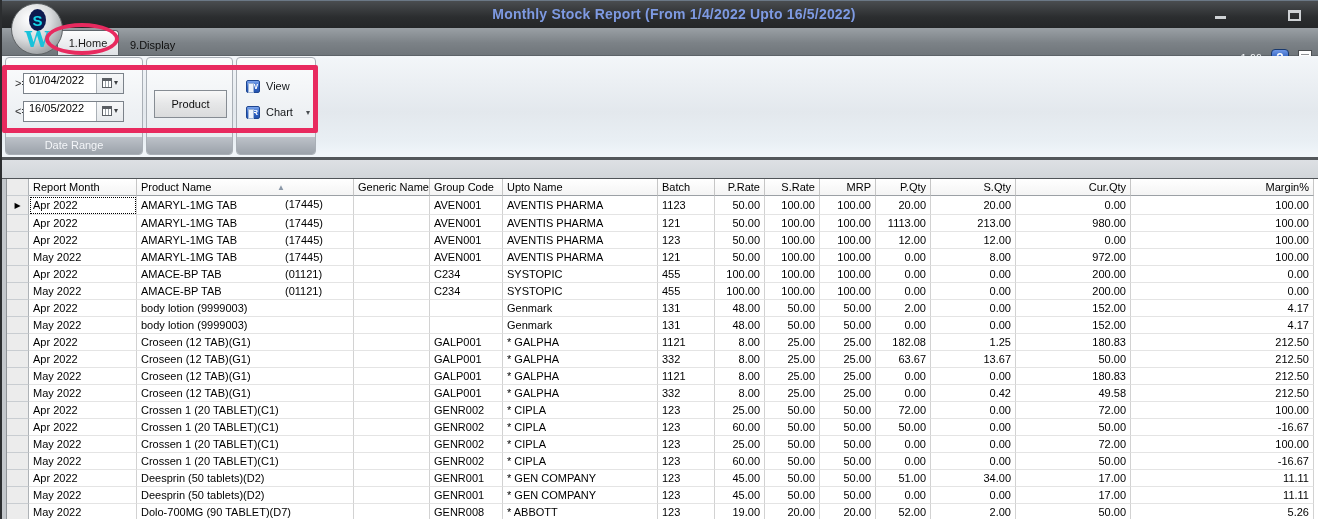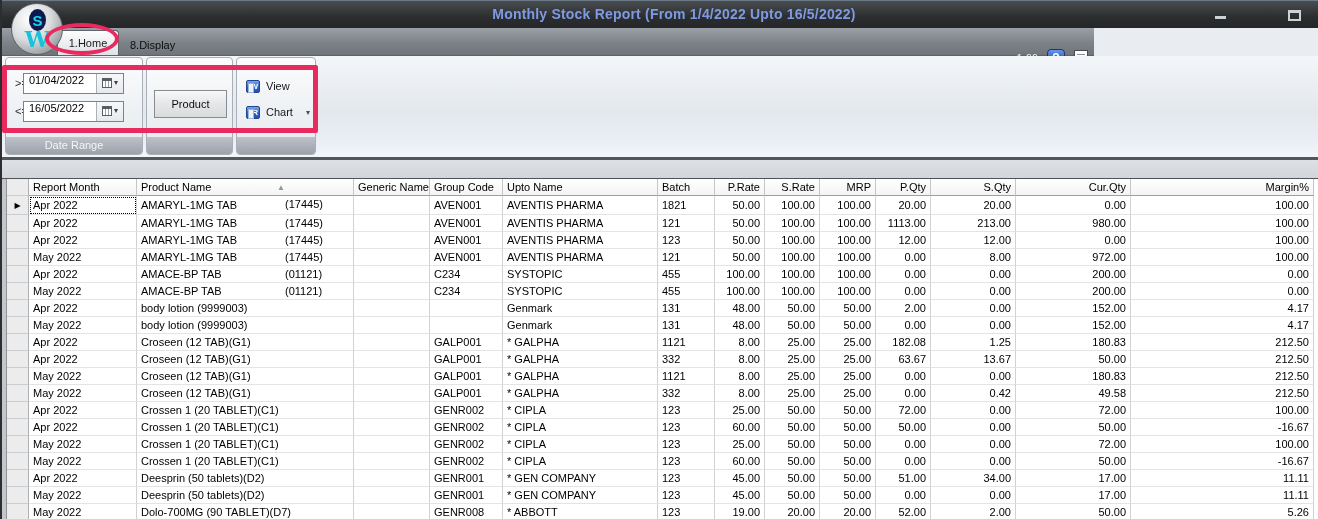--- a/index.html
+++ b/index.html
@@ -14,21 +14,21 @@
   .title-text { position:absolute; left:0; right:0; top:5px; text-align:center;
     font-size:14px; font-weight:bold; color:#7e9ae2; letter-spacing:.2px;padding-left:30px; }
   .win-btn { position:absolute; top:8px; width:22px; height:14px; cursor:default; }
   .btn-min { right:86px; }
   .btn-min .bar { position:absolute; left:5px; top:7px; width:11px; height:3px; background:#cfd2d5; }
   .btn-max { right:12px; }
   .btn-max .box { position:absolute; left:4px; top:1px; width:13px; height:11px;
     border:2px solid #cfd2d5; border-top-width:3px; }
 
   
-  .tabstrip { position:absolute; left:0; top:28px; width:1094px; height:28px;
+  .tabstrip { position:absolute; left:0; top:28px; width:1318px; height:28px;
     background:linear-gradient(#9aa0a5, #7c8287 55%, #6f757a);
     border-bottom:1px solid #5d6368; }
   .tab-active { position:absolute; left:57px; bottom:0; width:62px; height:25px;
     background:linear-gradient(#fdfdfd, #e9ebee 60%, #dfe2e6);
     border:1px solid #5f656b; border-bottom:none; border-radius:4px 4px 0 0;
     display:flex; align-items:center; justify-content:center;
     font-size:11px; color:#1a1a1a; }
   .tab-plain { position:absolute; left:130px; bottom:4px; font-size:11px; color:#0e0e0e; }
   .strip-right { position:absolute; right:6px; top:16px; height:28px; display:flex; align-items:center; gap:9px; }
   .version-label { font-size:11px; color:#f2f4f6; }
@@ -138,21 +138,21 @@
     <div class="win-btn btn-max">
         <span class="box"></span>
       </div>
   </div>
 
   <div class="tabstrip">
     <div class="tab-active">
       <span>1.Home</span>
     </div>
     <div class="tab-plain">
-      <span>8.Display</span>
+      <span>9.Display</span>
     </div>
     <div class="strip-right">
       <span class="version-label">1.66</span>
       <span class="help-icon">?</span>
       <span class="doc-icon">
           <i></i>
           <i></i>
           <i></i>
           <b></b>
         </span>
@@ -255,21 +255,21 @@
           </tr>
         </thead>
       <tbody id="grid-body">
           <tr>
             <td class="rowhdr"><span class="row-arrow">▶</span></td>
             <td class="focus-cell">Apr 2022</td>
             <td class="prod-cell"><span>AMARYL-1MG TAB</span><span class="prod-code2">(17445)</span></td>
             <td></td>
             <td>AVEN001</td>
             <td>AVENTIS PHARMA</td>
-            <td>1821</td>
+            <td>1123</td>
             <td class="num">50.00</td>
             <td class="num">100.00</td>
             <td class="num">100.00</td>
             <td class="num">20.00</td>
             <td class="num">20.00</td>
             <td class="num">0.00</td>
             <td class="num">100.00</td>
           </tr>
           <tr>
             <td class="rowhdr"></td>

